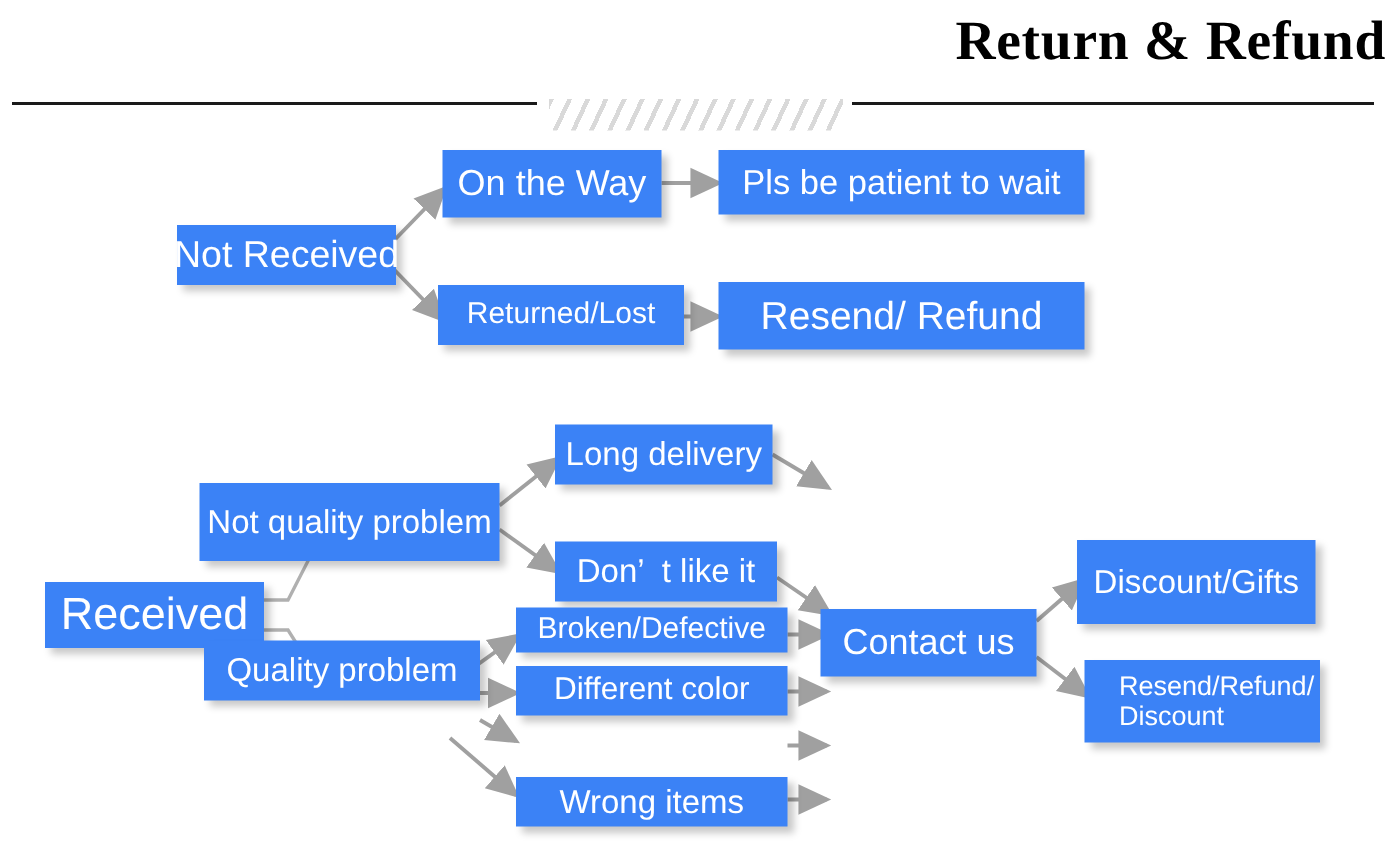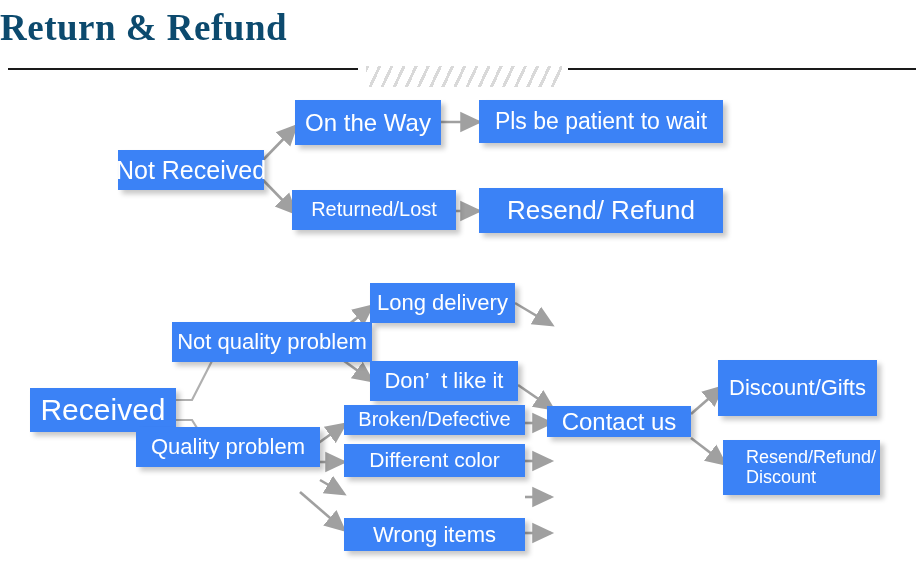--- a/index.html
+++ b/index.html
@@ -17,26 +17,26 @@
     background: #ffffff;
     overflow: hidden;
   }
 
   
   #title {
     position: absolute;
     left: 0;
     top: 6px;
     width: 924px;
-    text-align: left;
+    text-align: right;
     font-family: "Liberation Serif", "DejaVu Serif", serif;
     font-weight: bold;
     font-size: 37px;
     letter-spacing: 0.5px;
-    color: #0c4a6e;
+    color: #000000;
     white-space: nowrap;
   }
   #divider {
     position: absolute;
     left: 8px;
     top: 66px;
     width: 908px;
     height: 22px;
   }
   .rule {
@@ -157,35 +157,35 @@
   <div class="node center" style="left:295px; top:100px; width:146px; height:45px; font-size:24px;">On the Way</div>
 
   <div class="node center" style="left:479px; top:100px; width:244px; height:43px; font-size:23px;">Pls be patient to wait</div>
 
   <div class="node center" style="left:292px; top:190px; width:164px; height:40px; font-size:20px;">Returned/Lost</div>
 
   <div class="node center" style="left:479px; top:188px; width:244px; height:45px; font-size:26px;">Resend/ Refund</div>
 
   <div class="node center" style="left:30px; top:388px; width:146px; height:44px; font-size:30px;">Received</div>
 
-  <div class="node center" style="left:133px; top:322px; width:200px; height:40px; font-size:22px;margin-left:39px;">Not quality problem</div>
+  <div class="node center" style="left:133px; top:322px; width:200px; height:52px; font-size:22px;">Not quality problem</div>
 
   <div class="node center" style="left:136px; top:427px; width:184px; height:40px; font-size:22px;">Quality problem</div>
 
   <div class="node center" style="left:370px; top:283px; width:145px; height:40px; font-size:22px;">Long delivery</div>
 
   <div class="node center" style="left:370px; top:361px; width:148px; height:40px; font-size:22px;">Don’  t like it</div>
 
   <div class="node center" style="left:344px; top:405px; width:181px; height:30px; font-size:20px;">Broken/Defective</div>
 
   <div class="node center" style="left:344px; top:444px; width:181px; height:33px; font-size:21px;">Different color</div>
 
 
   <div class="node center" style="left:344px; top:518px; width:181px; height:33px; font-size:22px;">Wrong items</div>
 
-  <div class="node center" style="left:547px; top:406px; width:144px; height:31px; font-size:24px;">Contact us</div>
+  <div class="node center" style="left:547px; top:406px; width:144px; height:45px; font-size:24px;">Contact us</div>
 
   <div class="node center" style="left:718px; top:360px; width:159px; height:56px; font-size:22px;">Discount/Gifts</div>
 
   <div class="node left multi" style="left:723px; top:440px; width:157px; height:55px; font-size:18px; padding-left:23px;">Resend/Refund/
 Discount</div>
 
 </div>
 
 </body></html>

